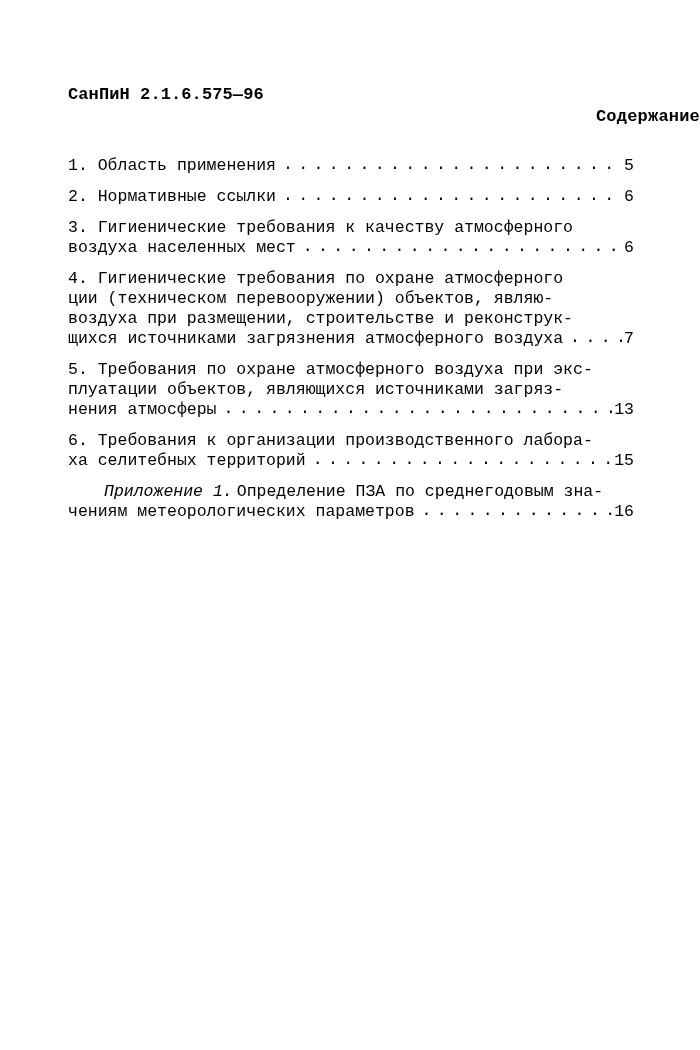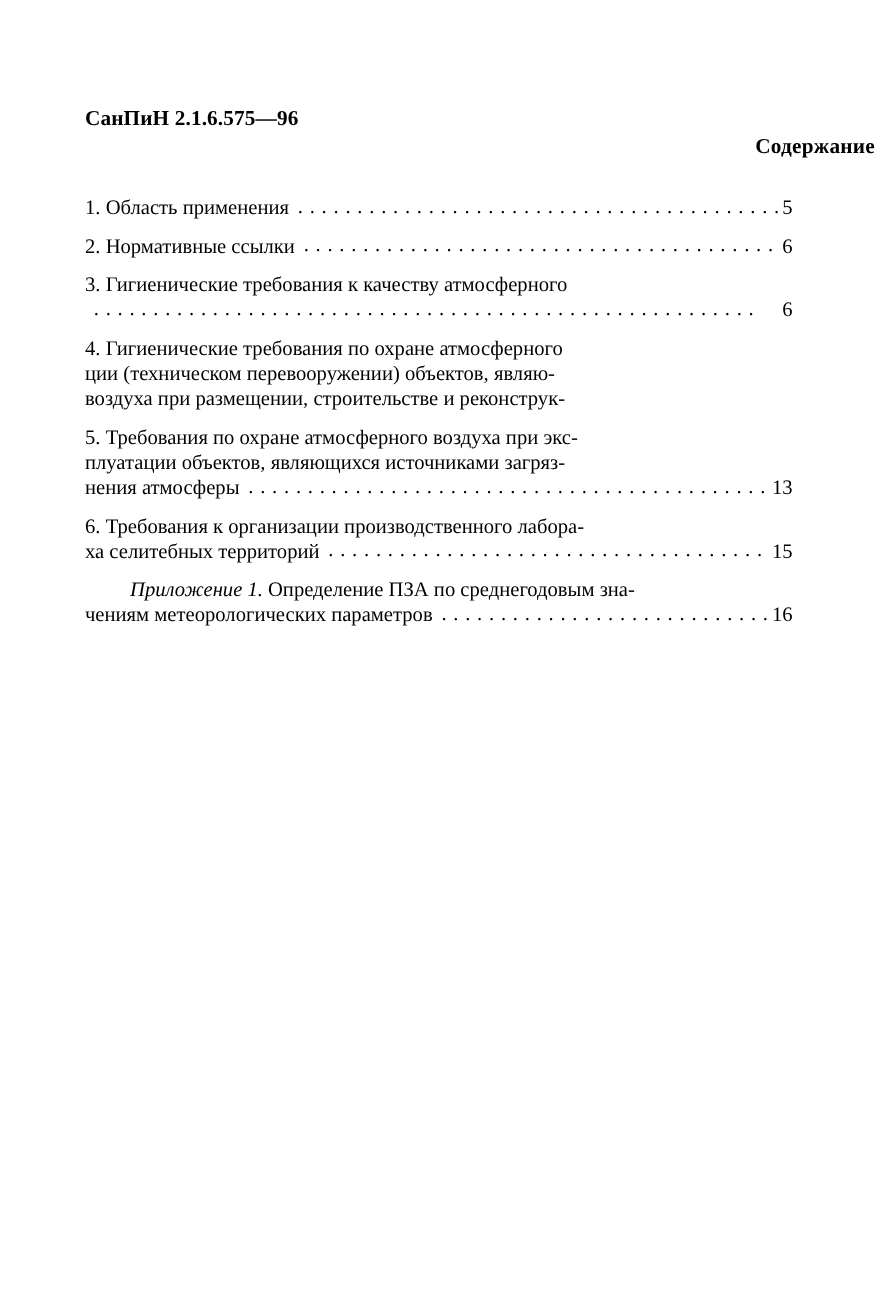--- a/index.html
+++ b/index.html
@@ -6,21 +6,21 @@
     margin: 0;
     padding: 0;
     background: #ffffff;
   }
   .page {
     position: relative;
     width: 700px;
     height: 924px;
     background: #ffffff;
     overflow: hidden;
-    font-family: Liberation Serif, serif;
+    font-family: Liberation Mono, monospace;
     color: #000000;
   }
 
   
   .doc-code {
     position: absolute;
     left: 68px;
     top: 85px;
     font-size: 17px;
     font-weight: bold;
@@ -116,33 +116,39 @@
           <span class="txt">2. Нормативные ссылки</span>
           <span class="leader"></span>
           <span class="pg">6</span>
         </div>
       </div>
       <div class="toc-entry">
         <div class="toc-line nolead">
           <span class="txt">3. Гигиенические требования к качеству атмосферного</span>
         </div>
         <div class="toc-line">
+          <span class="txt">воздуха населенных мест</span>
           <span class="leader"></span>
           <span class="pg">6</span>
         </div>
       </div>
       <div class="toc-entry">
         <div class="toc-line nolead">
           <span class="txt">4. Гигиенические требования по охране атмосферного</span>
         </div>
         <div class="toc-line nolead">
           <span class="txt">ции (техническом перевооружении) объектов, являю-</span>
         </div>
         <div class="toc-line nolead">
           <span class="txt">воздуха при размещении, строительстве и реконструк-</span>
+        </div>
+        <div class="toc-line">
+          <span class="txt">щихся источниками загрязнения атмосферного воздуха</span>
+          <span class="leader"></span>
+          <span class="pg">7</span>
         </div>
       </div>
       <div class="toc-entry">
         <div class="toc-line nolead">
           <span class="txt">5. Требования по охране атмосферного воздуха при экс-</span>
         </div>
         <div class="toc-line nolead">
           <span class="txt">плуатации объектов, являющихся источниками загряз-</span>
         </div>
         <div class="toc-line">

